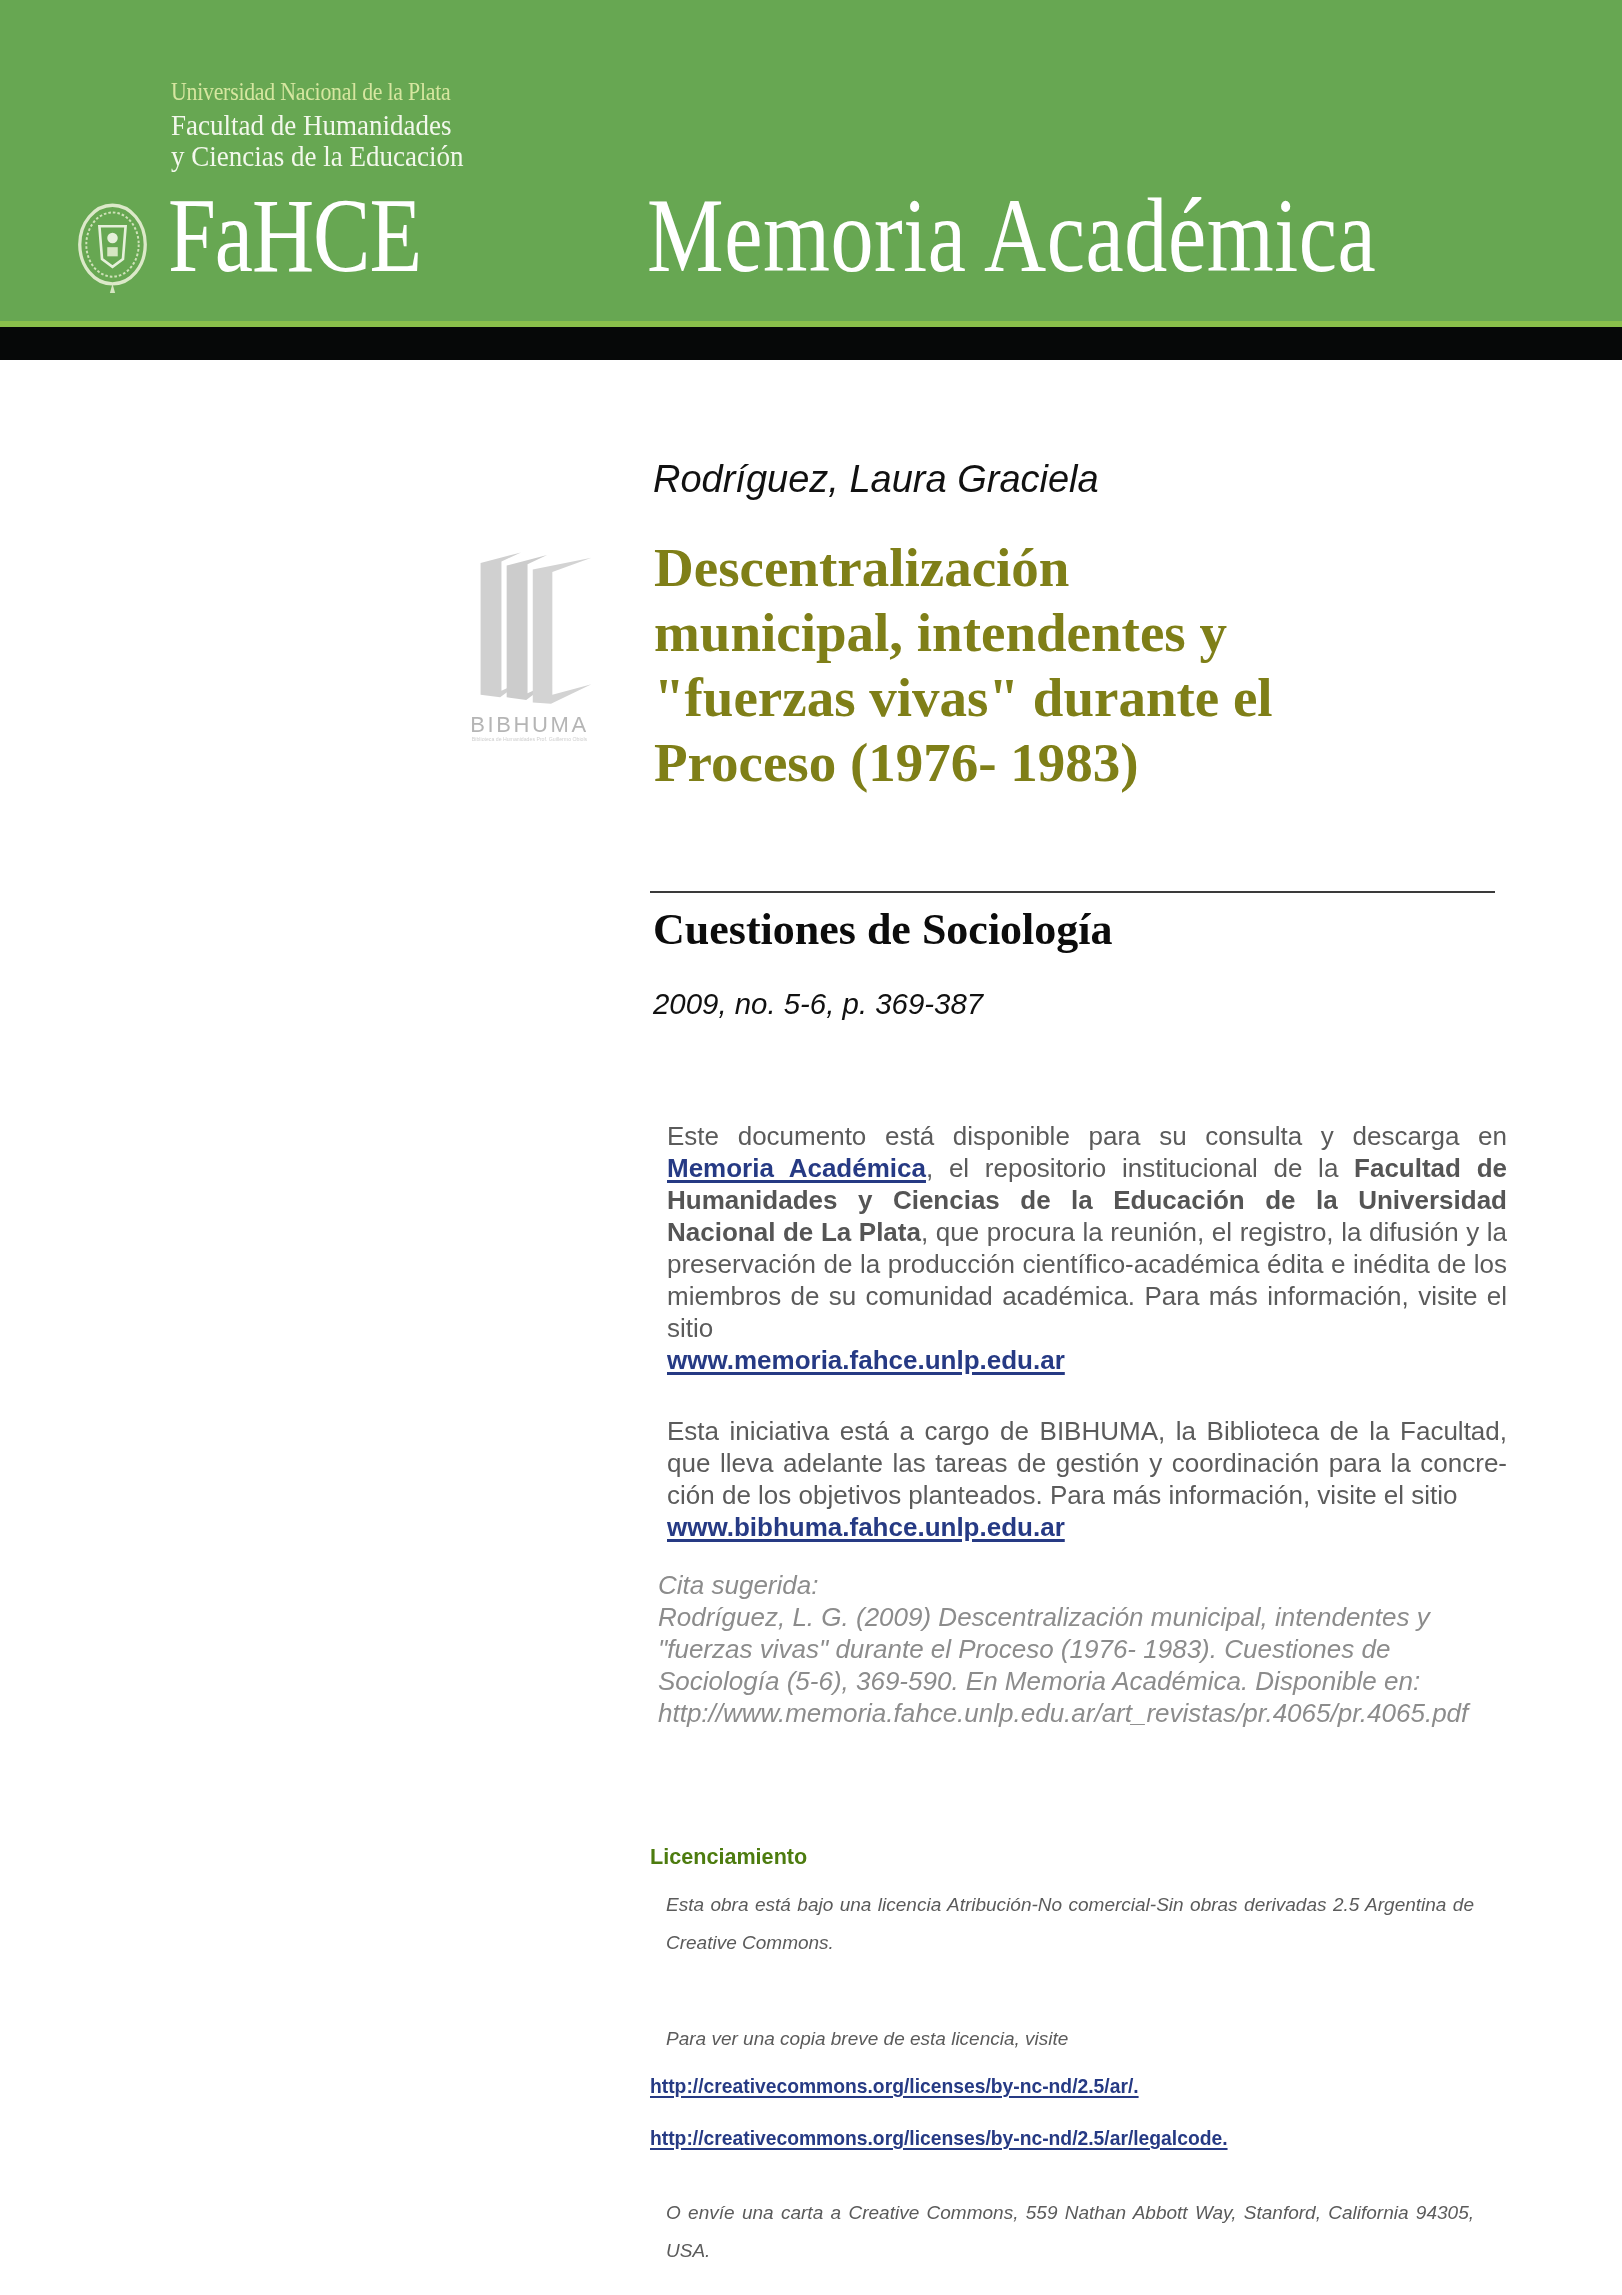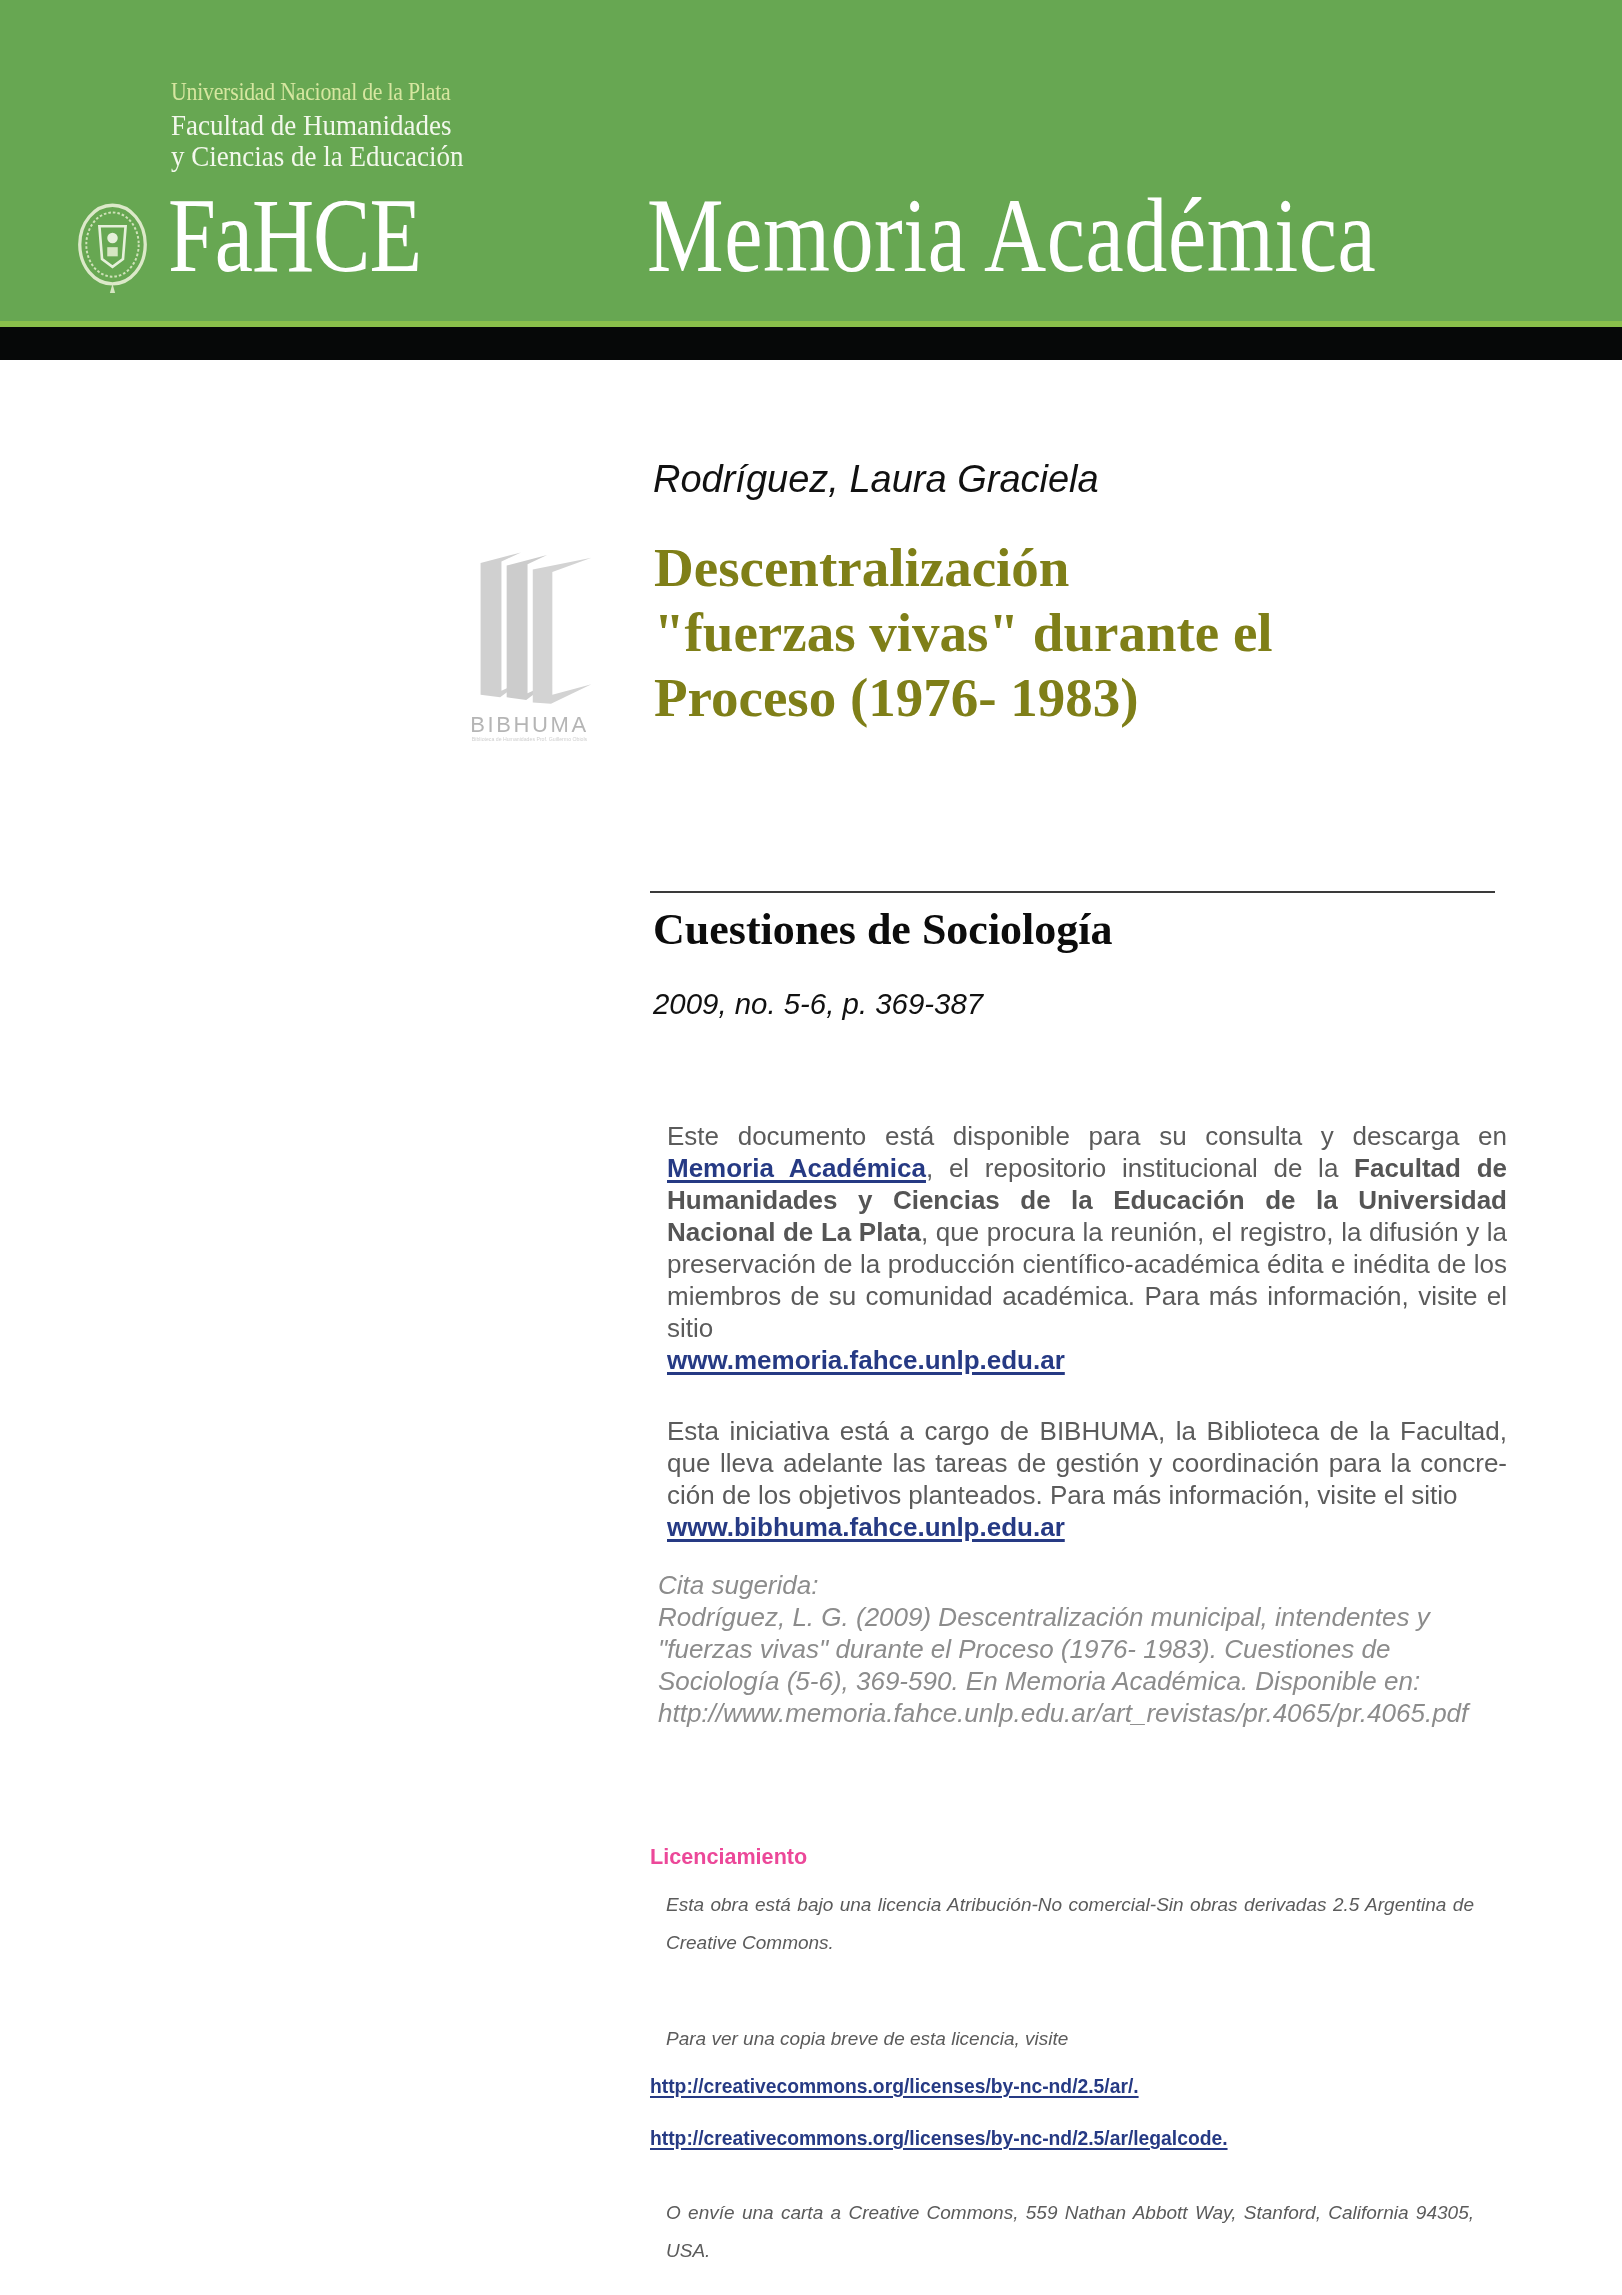--- a/index.html
+++ b/index.html
@@ -73,21 +73,21 @@
   .link { color: #263a84; font-weight: bold; text-decoration: underline; text-decoration-thickness: 2.6px; text-underline-offset: 3.3px; }
   #para1 { left: 650px; top: 1103px; }
   #para2 { left: 650px; top: 1398px; }
   #citation {
     left: 650px; top: 1561px; width: 877px; font-size: 26px; line-height: 32px; color: #8c8c8c;
     font-style: italic; margin: 8px;
   }
   #citation div { white-space: nowrap; }
 
   #license { left: 650px; top: 1844px; width: 840px; color: #5b5b5b; }
-  #license-heading { font-size: 21.6px; font-weight: bold; line-height: 26px; color: #ec4899; }
+  #license-heading { font-size: 21.6px; font-weight: bold; line-height: 26px; color: #4d7c0f; }
   .lic-text { font-size: 19px; line-height: 38px; font-style: italic; text-align: justify; margin: 16px; }
   .lic-link { font-size: 19.3px; line-height: 26px; font-weight: bold; color: #263a84;
               text-decoration: underline; text-decoration-thickness: 2px; text-underline-offset: 2.6px; white-space: nowrap; }
   .gap { height: 26px; }
 </style>
 </head>
 <body>
 
 <div id="header" class="abs"></div>
 <div id="header-stripe" class="abs"></div>
@@ -120,20 +120,21 @@
     <polygon points="70,34 132,18 102,32 102,230 132,216 100,240 70,236" fill="#cccccc"></polygon>
 
     <polygon points="110,40 200,22 140,44 140,232 200,216 138,246 110,244" fill="#d3d3d3"></polygon>
   </svg>
 </div>
 <div id="bibhuma-word" class="abs">BIBHUMA</div>
 <div id="bibhuma-sub" class="abs">Biblioteca de Humanidades Prof. Guillermo Obiols</div>
 
 <h1 id="title" class="abs serif">
   <div>Descentralización</div>
+  <div>municipal, intendentes y</div>
   <div>"fuerzas vivas" durante el</div>
   <div>Proceso (1976- 1983)</div>
 </h1>
 
 <div id="rule" class="abs"></div>
 
 <div id="journal" class="abs serif">Cuestiones de Sociología</div>
 <div id="journal-meta" class="abs">2009, no. 5-6, p. 369-387</div>
 
 <p id="para1" class="abs body-text">

